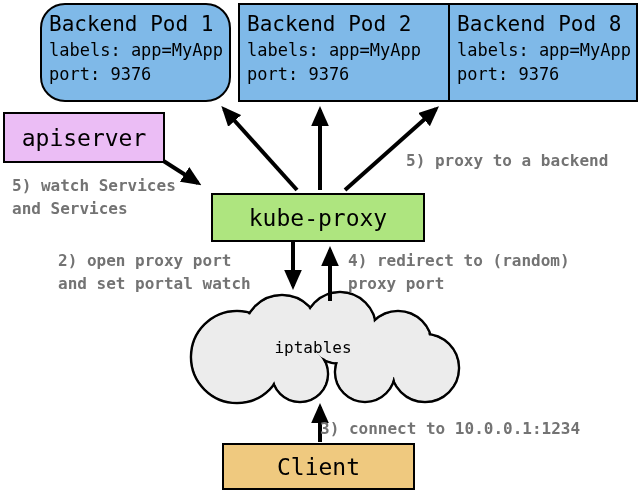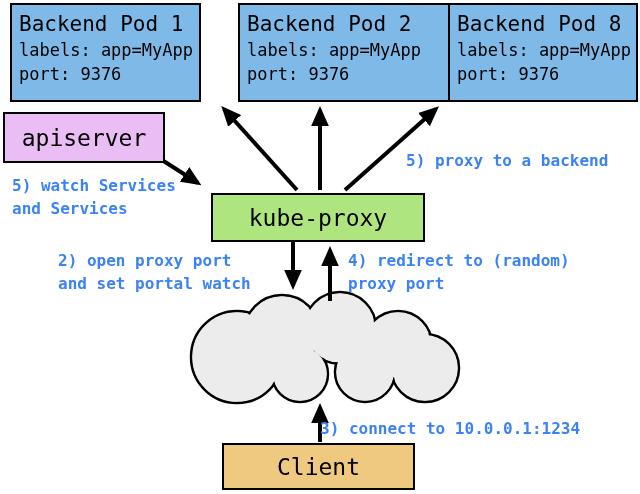--- a/index.html
+++ b/index.html
@@ -56,21 +56,21 @@
   #client-box{
     left:222px;top:443px;width:193px;height:47px;
     background:#EFC97F;
   }
   .step-label{
     position:absolute;
     z-index:3;
     font-size:16px;
     font-weight:bold;
     line-height:23px;
-    color:#3b82f6;
+    color:#737373;
     white-space:nowrap;
   }
   #step1-label{left:12px;top:174px;}
   #step2-label{left:58px;top:249px;}
   #step3-label{left:320px;top:409px;margin-top:8px;}
   #step4-label{left:348px;top:249px;}
   #step5-label{left:406px;top:149px;}
   #iptables-label{
     position:absolute;
     z-index:3;
@@ -117,21 +117,21 @@
       <line x1="162" y1="160" x2="198" y2="183" marker-end="url(#ah)"></line>
       <line x1="297" y1="190" x2="224" y2="109" marker-end="url(#ah)"></line>
       <line x1="320" y1="190" x2="320" y2="110" marker-end="url(#ah)"></line>
       <line x1="345" y1="190" x2="436" y2="109" marker-end="url(#ah)"></line>
       <line x1="293" y1="242" x2="293" y2="286" marker-end="url(#ah)"></line>
       <line x1="330" y1="301" x2="330" y2="250" marker-end="url(#ah)"></line>
       <line x1="320" y1="442" x2="320" y2="407" marker-end="url(#ah)"></line>
     </g>
   </svg>
 
-  <div class="node pod" style="left:10px;top:3px;">
+  <div class="node pod" style="left:40px;top:3px;border-radius:25px;">
     <div class="pod-title">Backend Pod 1</div>
     <div class="pod-detail">labels: app=MyApp</div>
     <div class="pod-detail">port: 9376</div>
   </div>
 
   <div class="node pod" style="left:238px;top:3px;width:217px;">
     <div class="pod-title">Backend Pod 2</div>
     <div class="pod-detail">labels: app=MyApp</div>
     <div class="pod-detail">port: 9376</div>
   </div>
@@ -143,20 +143,21 @@
   </div>
 
   <div class="node titled-box" id="kube-proxy-box">
     <span>kube-proxy</span>
   </div>
 
   <div class="node titled-box" id="apiserver-box">
     <span>apiserver</span>
   </div>
 
+  <div id="iptables-label">iptables</div>
 
   <div class="node titled-box" id="client-box">
     <span>Client</span>
   </div>
 
   <div class="step-label" id="step1-label">
     <div>5) watch Services</div>
     <div>and Services</div>
   </div>
 

